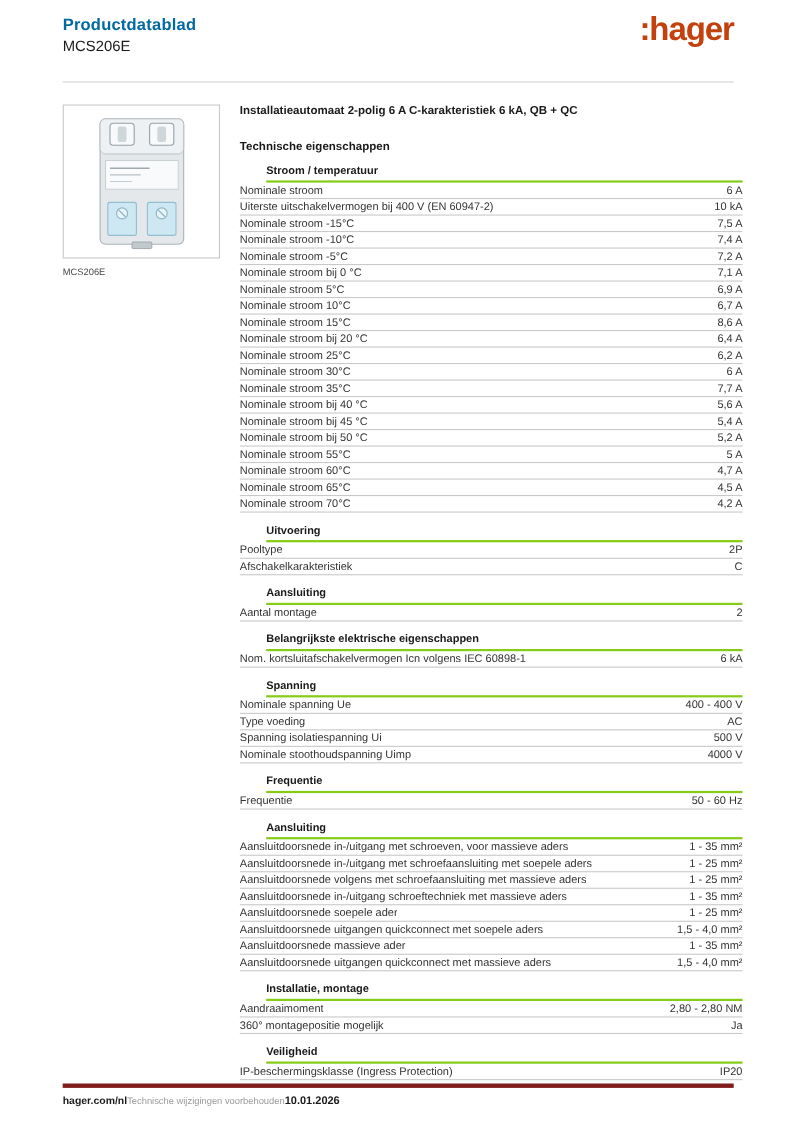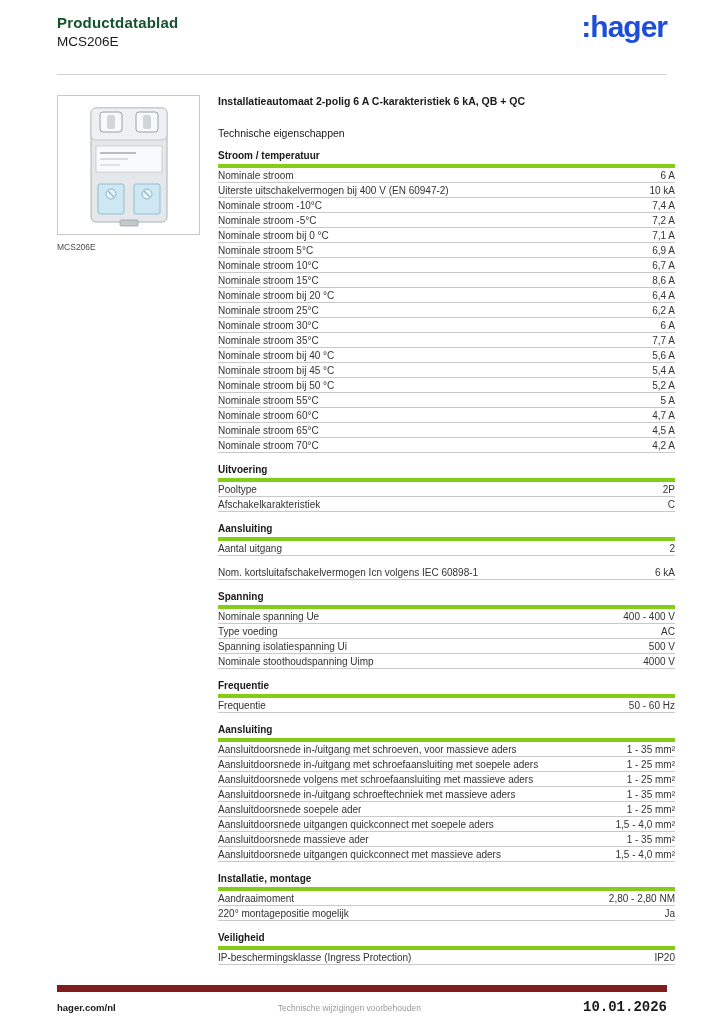--- a/index.html
+++ b/index.html
@@ -3,66 +3,66 @@
 <meta charset="utf-8">
 <style>
   html,body{margin:0;padding:0;background:#9a9a9a;}
   .page{
     position:relative;width:724px;height:1024px;margin:0 auto;background:#ffffff;
     font-family:"Liberation Sans","DejaVu Sans",sans-serif;color:#222;overflow:hidden;
     box-shadow:0 0 6px rgba(0,0,0,.4);
   }
   
   .hdr{position:absolute;left:57px;right:57px;top:14px;display:flex;justify-content:space-between;align-items:flex-start;}
-  .doc-type{font-size:15px;font-weight:bold;color:#14532d;letter-spacing:.2px;}
+  .doc-type{font-size:15px;font-weight:bold;color:#0369a1;letter-spacing:.2px;}
   .doc-code{font-size:13.5px;color:#1a1a1a;margin-top:3px;}
   .logo{font-size:30px;font-weight:bold;letter-spacing:-1px;line-height:30px;margin-top:-2px;}
   .hdr-rule{position:absolute;left:57px;right:57px;top:74px;border-top:1px solid #d2d2d2;}
   
   .left{position:absolute;left:57px;top:95px;width:145px;}
   .img-box{width:143px;height:140px;border:1px solid #c9c9c9;background:#fff;box-sizing:border-box;}
   .img-caption{font-size:8.5px;color:#4a4a4a;margin-top:7px;}
   
   .content{position:absolute;left:218px;right:49px;top:95px;}
   .title{font-size:10.5px;font-weight:bold;color:#1a1a1a;line-height:13px;}
-  .tech-heading{font-size:10.5px;font-weight:normal;color:#1a1a1a;margin-top:19px;}
+  .tech-heading{font-size:10.5px;font-weight:bold;color:#1a1a1a;margin-top:19px;}
   .groups{margin-top:5px;}
   .group{margin-top:9px;}
   .group-heading{
     font-size:10px;font-weight:bold;color:#1a1a1a;line-height:11px;
-    padding:2px 0 3px 0;border-bottom:4px solid #84cc16;
+    padding:2px 0 3px 0;border-bottom:2px solid #84cc16;margin-left:24px;
   }
   .row{
     display:flex;justify-content:space-between;align-items:flex-end;
     font-size:10px;line-height:11px;color:#333;
     padding:1.5px 0;border-bottom:1px solid #c9c9c9;
   }
   .row .lbl{white-space:nowrap;overflow:hidden;text-overflow:ellipsis;}
   .row .val{white-space:nowrap;margin-left:14px;color:#333;}
   
   .ftr{
     position:absolute;left:57px;right:57px;top:985px;
-    border-top:7px solid #7f1d1d;padding-top:7px;
-    display:flex;justify-content:space-between;align-items:baseline;
+    border-top:4px solid #7f1d1d;padding-top:7px;
+    display:flex;align-items:baseline;
   }
   .ftr-left{font-size:9.5px;font-weight:bold;color:#1a1a1a;cursor:pointer;}
   .ftr-center{font-size:8.5px;color:#9a9a9a;}
-  .ftr-right{font-size:14px;font-weight:bold;color:#1a1a1a;font-family:Liberation Mono, monospace;}
+  .ftr-right{font-size:10px;font-weight:bold;color:#1a1a1a;}
 </style>
 </head>
 <body>
 
 <div class="page">
 
   <header class="hdr">
     <div class="hdr-left">
       <div class="doc-type">Productdatablad</div>
       <div class="doc-code">MCS206E</div>
     </div>
-    <div class="logo" style="color: #1d4ed8;">:hager</div>
+    <div class="logo" style="color: #c2410c;">:hager</div>
   </header>
   <div class="hdr-rule"></div>
 
   <aside class="left">
     <div class="img-box">
       <svg width="141" height="138" viewBox="0 0 141 138" xmlns="http://www.w3.org/2000/svg">
 
         <rect x="33" y="12" width="76" height="114" rx="5" fill="#e4e8ea" stroke="#aab2b8" stroke-width="1"></rect>
         <rect x="33" y="12" width="76" height="32" rx="5" fill="#eef1f3" stroke="#b7bec3" stroke-width="0.8"></rect>
 
@@ -99,20 +99,24 @@
           <div class="group-heading">Stroom / temperatuur</div>
           <div class="row">
             <span class="lbl">Nominale stroom</span>
             <span class="val">6 A</span>
           </div>
           <div class="row">
             <span class="lbl">Uiterste uitschakelvermogen bij 400 V (EN 60947-2)</span>
             <span class="val">10 kA</span>
           </div>
           <div class="row">
+            <span class="lbl">Nominale stroom -15°C</span>
+            <span class="val">7,5 A</span>
+          </div>
+          <div class="row">
             <span class="lbl">Nominale stroom -10°C</span>
             <span class="val">7,4 A</span>
           </div>
           <div class="row">
             <span class="lbl">Nominale stroom -5°C</span>
             <span class="val">7,2 A</span>
           </div>
           <div class="row">
             <span class="lbl">Nominale stroom bij 0 °C</span>
             <span class="val">7,1 A</span>
@@ -181,25 +185,26 @@
             <span class="val">2P</span>
           </div>
           <div class="row">
             <span class="lbl">Afschakelkarakteristiek</span>
             <span class="val">C</span>
           </div>
         </div>
         <div class="group">
           <div class="group-heading">Aansluiting</div>
           <div class="row">
-            <span class="lbl">Aantal uitgang</span>
+            <span class="lbl">Aantal montage</span>
             <span class="val">2</span>
           </div>
         </div>
         <div class="group">
+          <div class="group-heading">Belangrijkste elektrische eigenschappen</div>
           <div class="row">
             <span class="lbl">Nom. kortsluitafschakelvermogen Icn volgens IEC 60898-1</span>
             <span class="val">6 kA</span>
           </div>
         </div>
         <div class="group">
           <div class="group-heading">Spanning</div>
           <div class="row">
             <span class="lbl">Nominale spanning Ue</span>
             <span class="val">400 - 400 V</span>
@@ -259,21 +264,21 @@
             <span class="val">1,5 - 4,0 mm²</span>
           </div>
         </div>
         <div class="group">
           <div class="group-heading">Installatie, montage</div>
           <div class="row">
             <span class="lbl">Aandraaimoment</span>
             <span class="val">2,80 - 2,80 NM</span>
           </div>
           <div class="row">
-            <span class="lbl">220° montagepositie mogelijk</span>
+            <span class="lbl">360° montagepositie mogelijk</span>
             <span class="val">Ja</span>
           </div>
         </div>
         <div class="group">
           <div class="group-heading">Veiligheid</div>
           <div class="row">
             <span class="lbl">IP-beschermingsklasse (Ingress Protection)</span>
             <span class="val">IP20</span>
           </div>
         </div>

